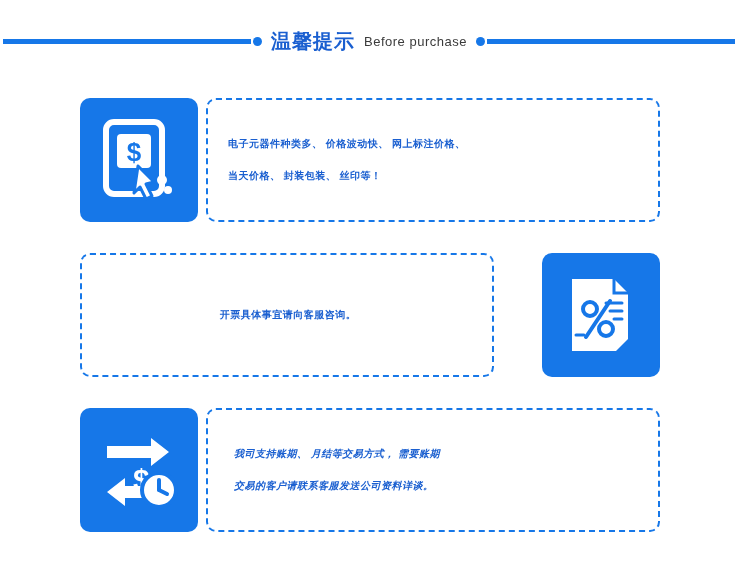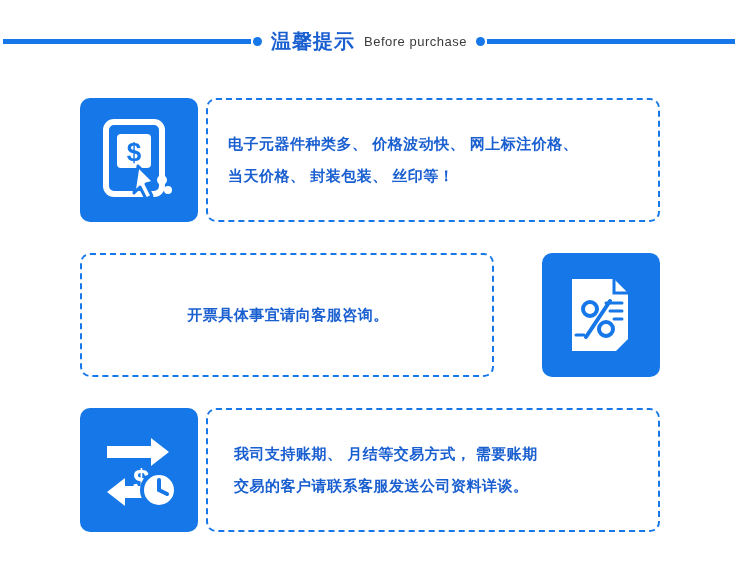--- a/index.html
+++ b/index.html
@@ -91,26 +91,26 @@
   }
   .text-box {
     flex: 1 1 auto;
     border: 2px dashed #1677e8;
     border-radius: 10px;
     display: flex;
     align-items: center;
     box-sizing: border-box;
   }
   .row-1 .text-box { margin-left: 8px; padding: 0 18px 0 20px; }
-  .row-3 .text-box { margin-left: 8px; padding: 0 18px 0 26px; }
+  .row-3 .text-box { margin-left: 8px; padding: 0 18px 0 26px; font-style: italic; }
   .row-2 .text-box { margin-right: 8px; padding: 0 18px 0 20px; justify-content: center; }
 
   .body-text {
     color: #1a5fd0;
-    font-size: 15px;
+    font-size: 10px;
     font-weight: bold;
     line-height: 32px;
     letter-spacing: 0.5px;
   }
   .center-text {
     text-align: center;
     width: 100%;
   }
 
   

